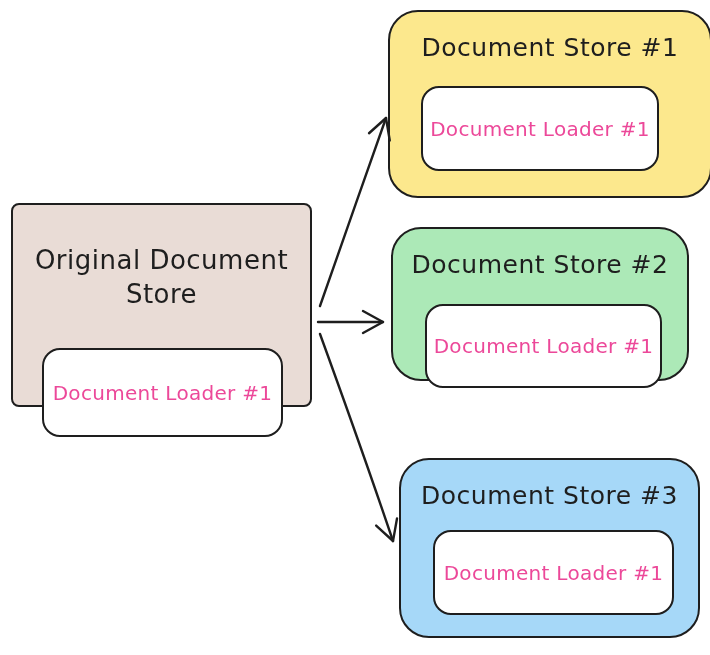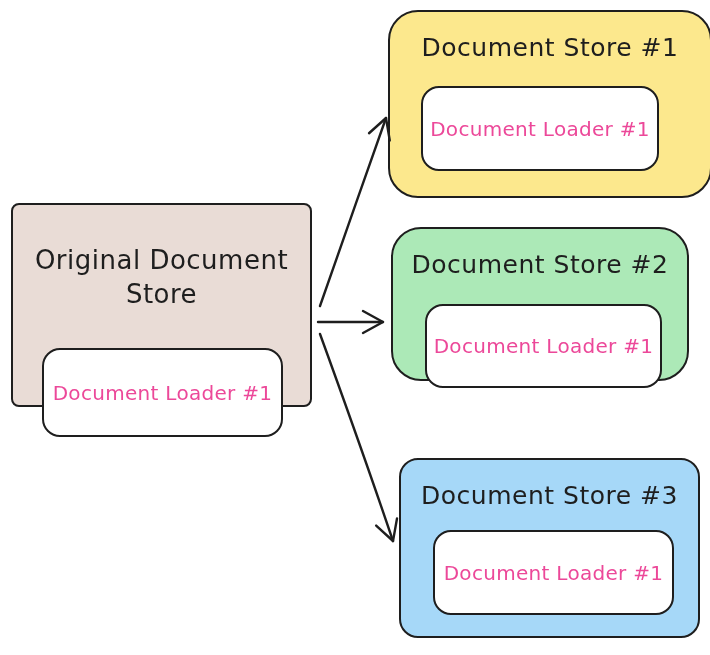--- a/index.html
+++ b/index.html
@@ -50,21 +50,21 @@
     font-size: 20px;
     letter-spacing: 0.3px;
     color: #ec4899;
   }
   
   .source-box { left: 11px; top: 203px; width: 301px; height: 204px; border-radius: 8px; }
   .source-box .loader-box { left: 29px; top: 143px; width: 241px; height: 89px; }
   
   .target-1 { left: 388px; top: 10px;  width: 324px; height: 188px; }
   .target-2 { left: 391px; top: 227px; width: 298px; height: 154px; }
-  .target-3 { left: 399px; top: 458px; width: 301px; height: 180px; border-radius: 19px; }
+  .target-3 { left: 399px; top: 458px; width: 301px; height: 180px; }
   .target-1 .loader-box { left: 31px; top: 74px; width: 238px; height: 85px; }
   .target-2 .loader-box { left: 32px; top: 75px; width: 237px; height: 84px; }
   .target-3 .loader-box { left: 32px; top: 70px; width: 241px; height: 85px; }
   .arrows-layer {
     position: absolute;
     left: 0;
     top: 0;
     width: 710px;
     height: 655px;
     pointer-events: none;

